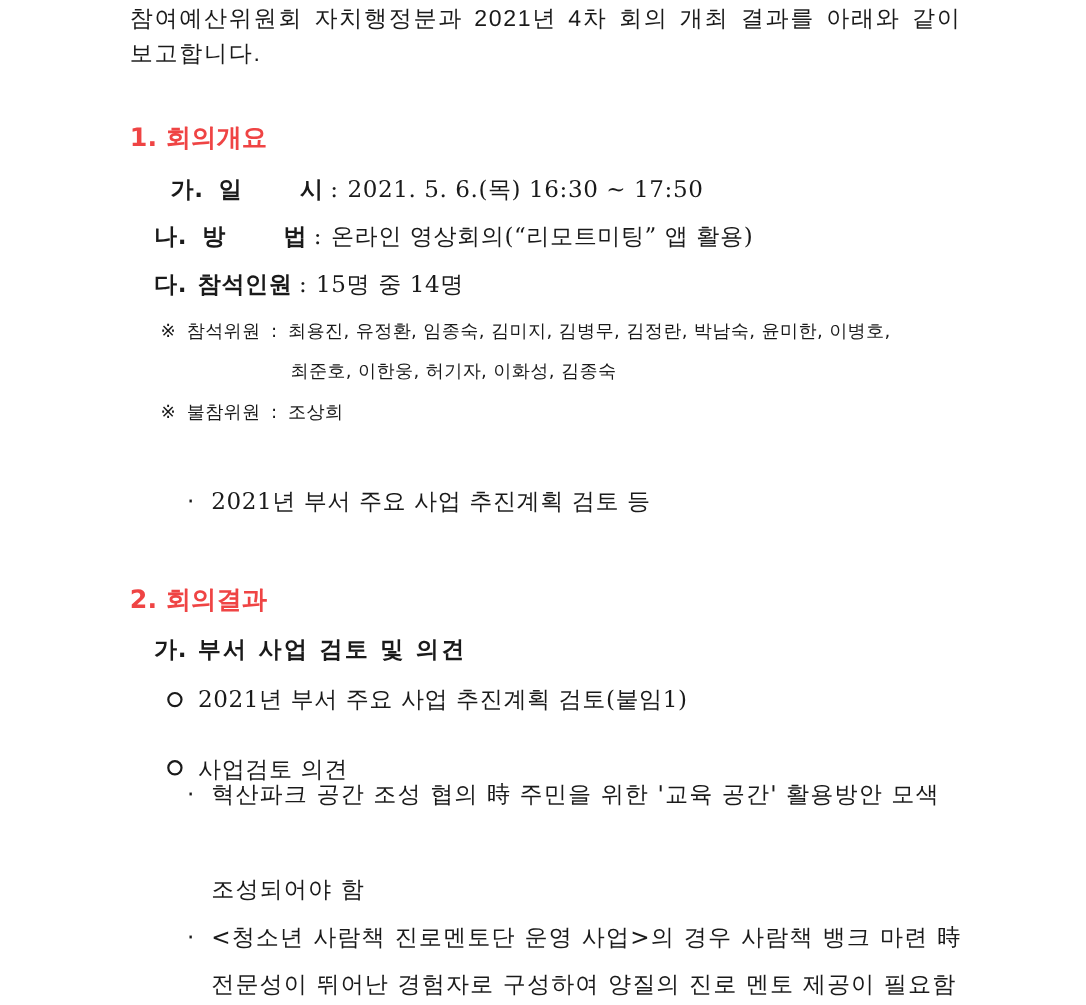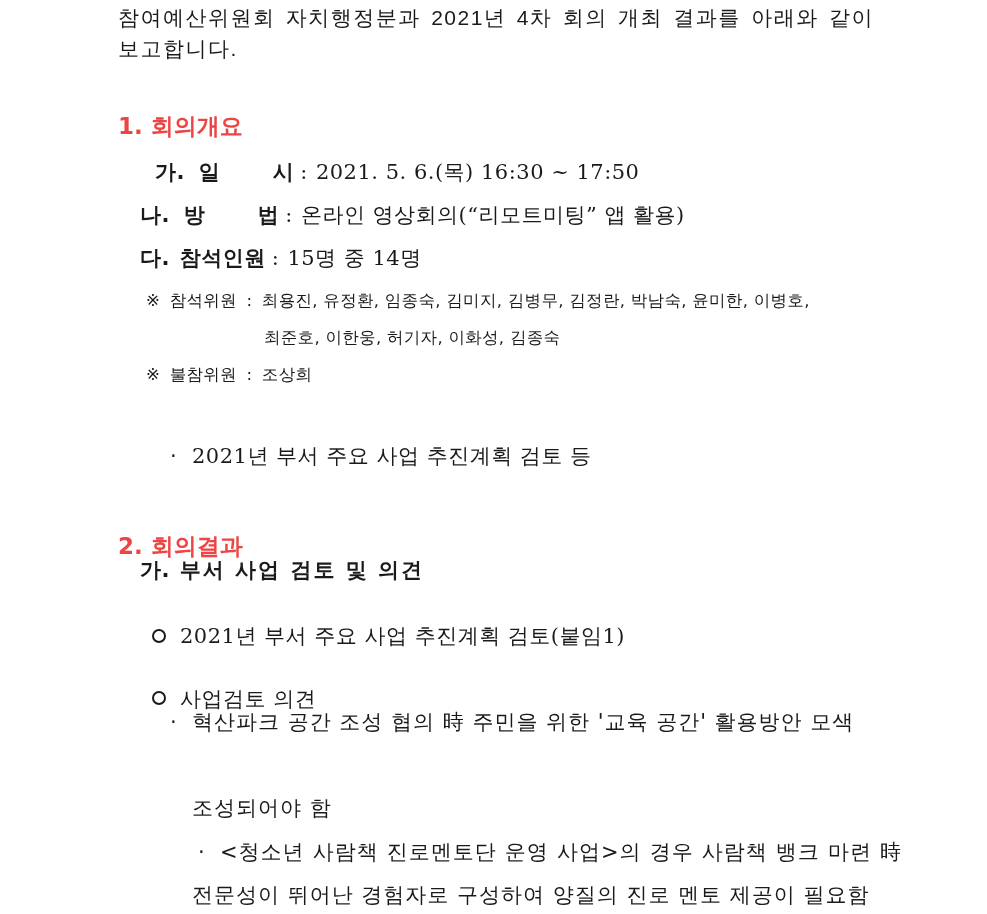--- a/index.html
+++ b/index.html
@@ -147,38 +147,38 @@
     <span style="margin:0 4px 0 4px;">:</span>
     <span>조상희</span>
   </div>
 
   <div class="line serif" style="left:170px;top:442px;">
     <span class="bullet-dot">·</span><span>2021년 부서 주요 사업 추진계획 검토 등</span>
   </div>
 
   <div class="line section-heading" style="top:532px;">2. 회의결과</div>
 
-  <div class="line sub-heading" style="top:556px;">
+  <div class="line sub-heading" style="top:576px;">
     <span class="sub-label">
       <span>가.</span>
       <span style="margin-left:2px;letter-spacing:2px;">부서 사업 검토 및 의견</span>
     </span>
   </div>
 
   <div class="line serif" style="left:152px;top:622px;">
     <span class="circle-bullet"></span><span>2021년 부서 주요 사업 추진계획 검토(붙임1)</span>
   </div>
   <div class="line sans" style="left:152px;top:665px;margin-top:20px;">
     <span class="circle-bullet"></span><span>사업검토 의견</span>
   </div>
 
   <div class="line sans" style="left:170px;top:708px;letter-spacing:1px;">
     <span class="bullet-dot">·</span><span>혁산파크 공간 조성 협의 時 주민을 위한 '교육 공간' 활용방안 모색</span>
   </div>
 
   <div class="line sans" style="left:192px;top:794px;letter-spacing:1px;">조성되어야 함</div>
 
-  <div class="line sans justified" style="left:170px;top:838px;width:704px;letter-spacing:1px;margin-left:28px;">
+  <div class="line sans justified" style="left:170px;top:838px;width:704px;letter-spacing:1px;">
     <span class="bullet-dot">·</span><span>&lt;청소년 사람책 진로멘토단 운영 사업&gt;의 경우 사람책 뱅크 마련 時</span>
   </div>
   <div class="line sans" style="left:192px;top:881px;letter-spacing:1px;">전문성이 뛰어난 경험자로 구성하여 양질의 진로 멘토 제공이 필요함</div>
 
 </div>
 
 </body></html>

